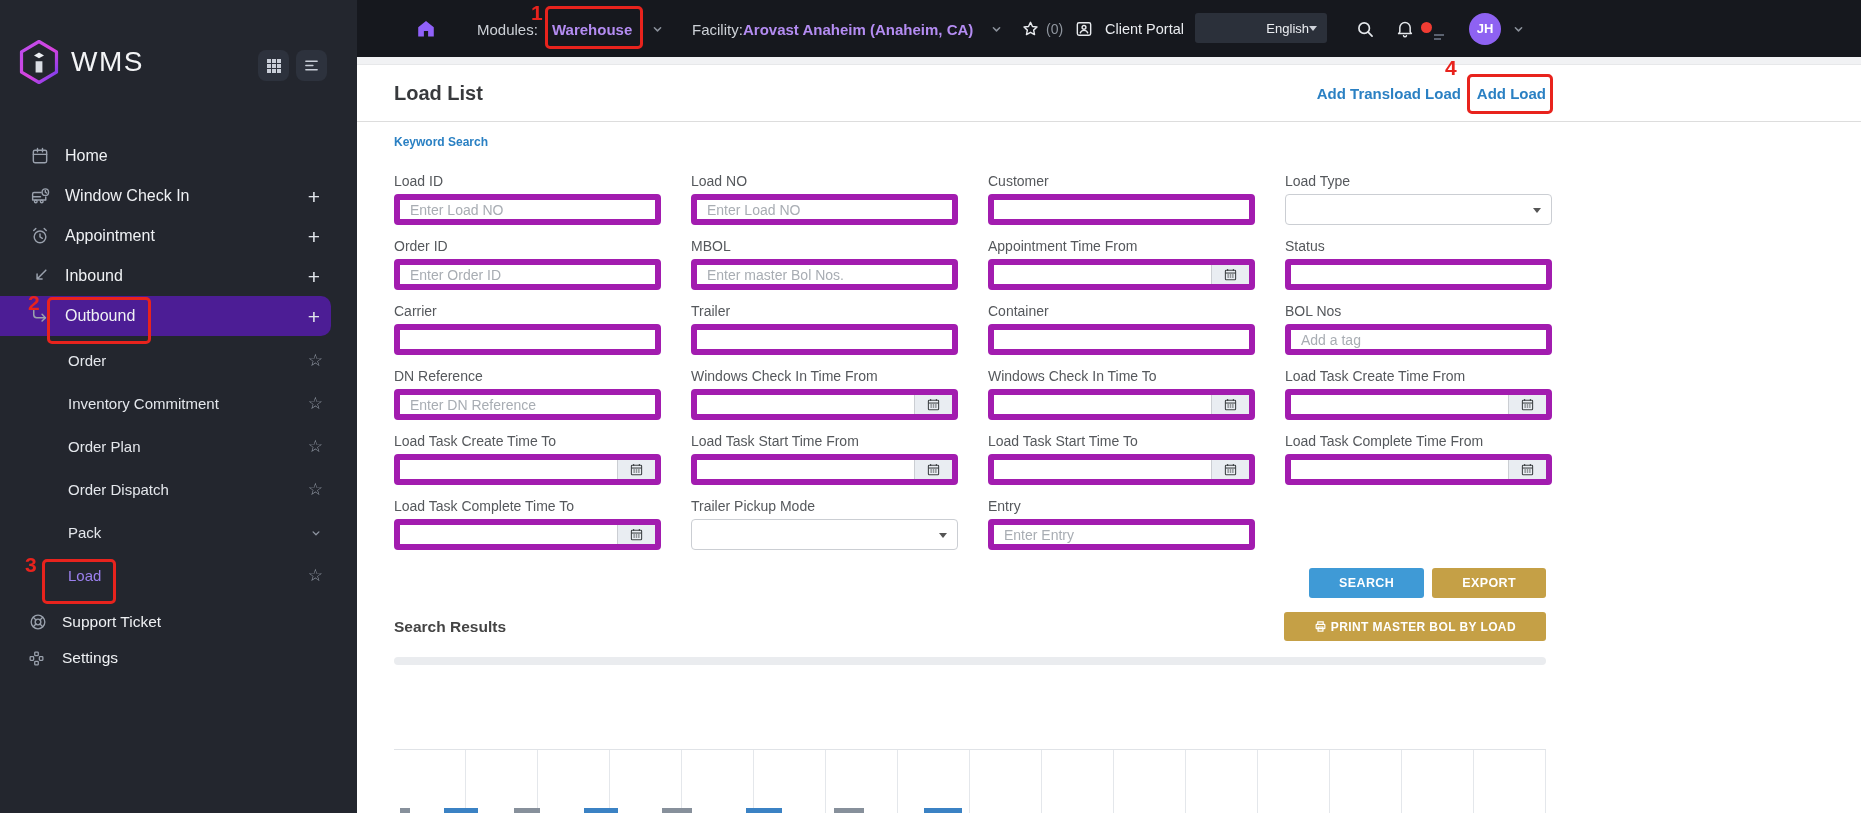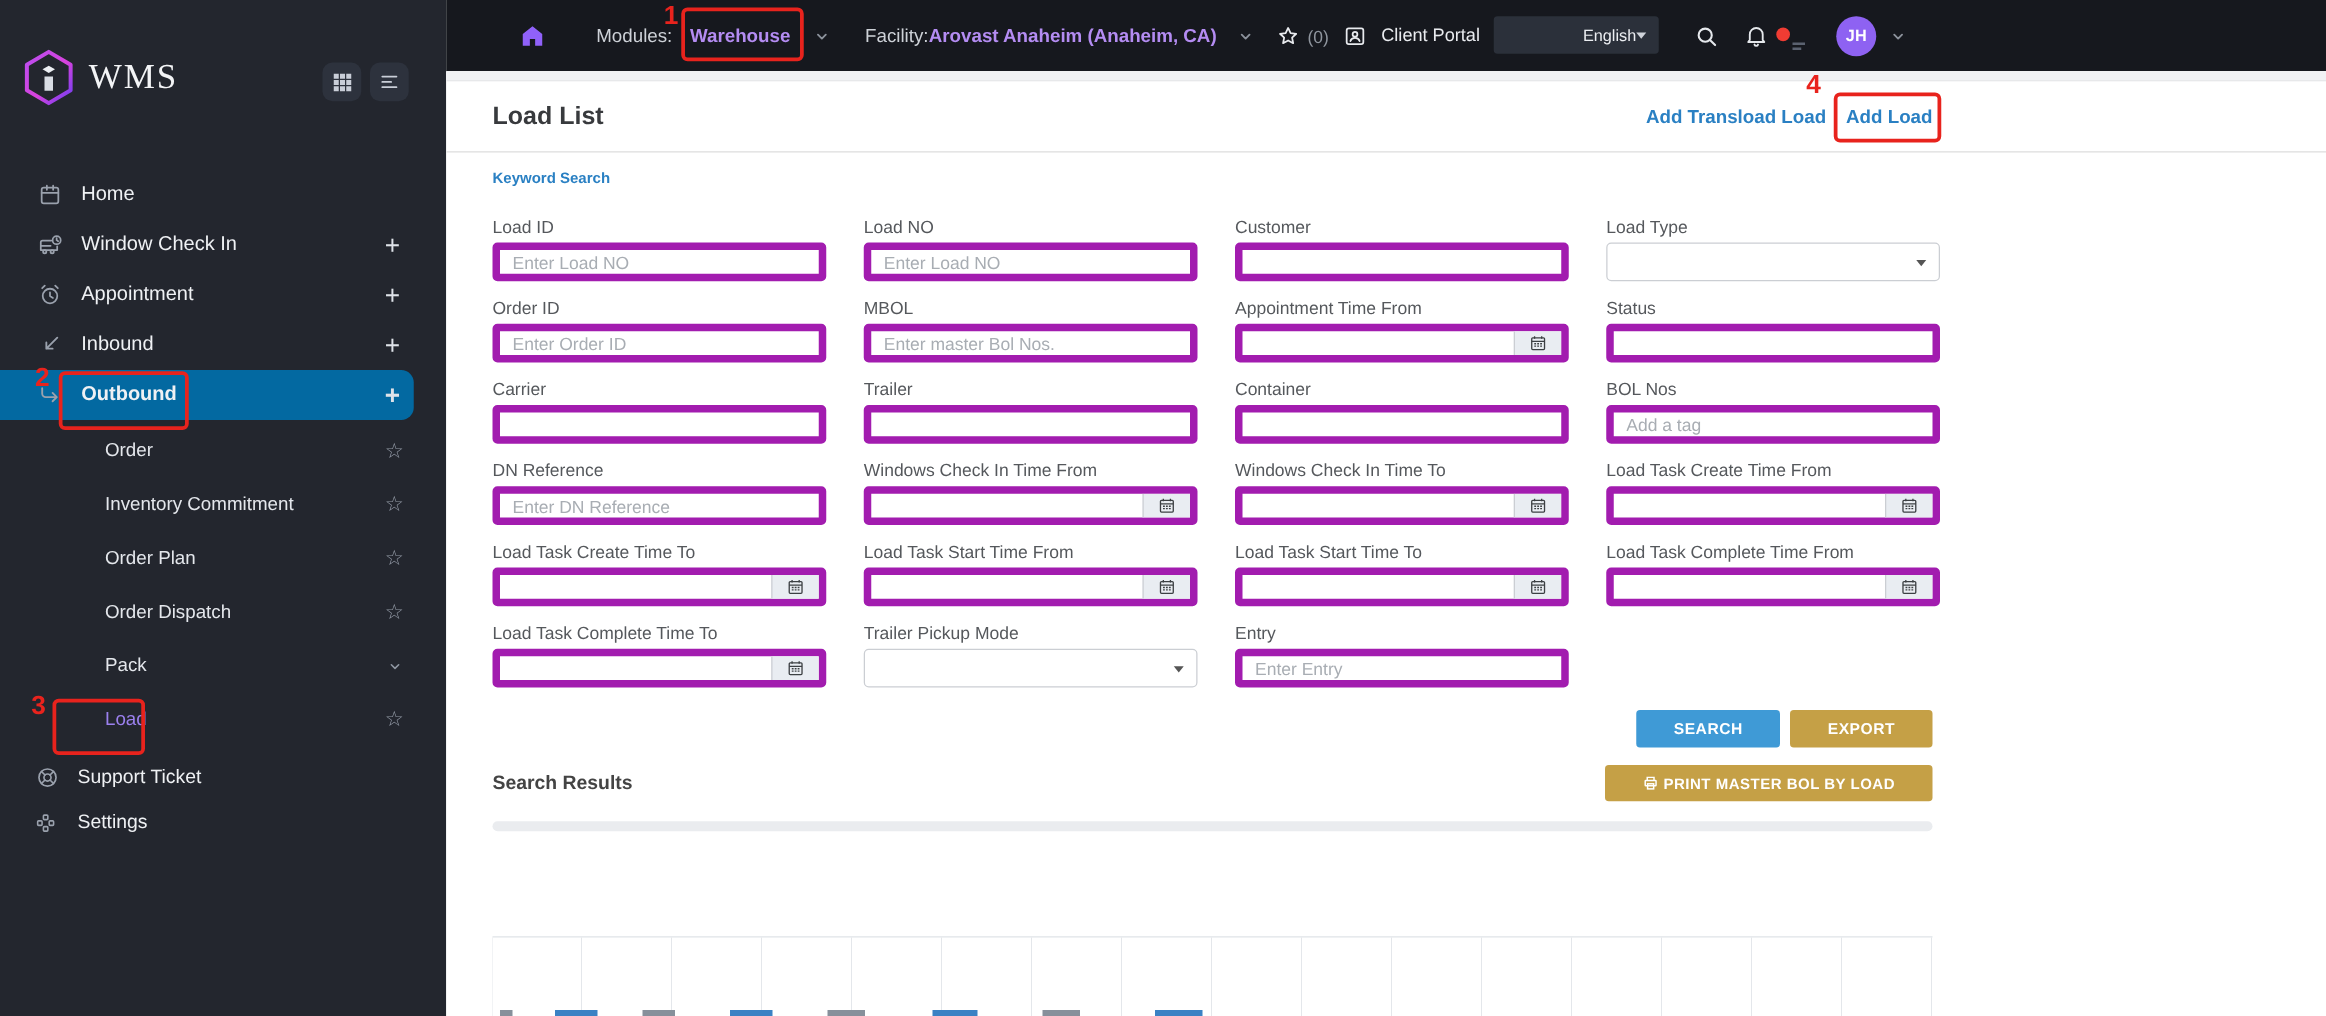--- a/index.html
+++ b/index.html
@@ -4,31 +4,31 @@
 <style>
   html,body{margin:0;padding:0;background:#fff;}
   .screen{position:relative;width:1861px;height:813px;overflow:hidden;background:#fff;
           font-family:"Liberation Sans",sans-serif;-webkit-font-smoothing:antialiased;}
   svg{display:block}
 
   
   .sidebar{position:absolute;left:0;top:0;width:357px;height:813px;background:#23262e;color:#eceef2;}
   .brand{position:relative;height:118px;}
   .logo{position:absolute;left:17px;top:39px;}
-  .brand-name{position:absolute;left:71px;top:46px;font-size:28px;letter-spacing:1.5px;color:#f3f4f6;font-family:Liberation Serif, serif;}
+  .brand-name{position:absolute;left:71px;top:46px;font-size:28px;letter-spacing:1.5px;color:#f3f4f6;}
   .sq-btn{position:absolute;top:50px;width:31px;height:31px;border-radius:8px;background:#2d323d;
           display:flex;align-items:center;justify-content:center;color:#c9ced8;cursor:pointer;}
   .sq-btn.grid{left:258px}.sq-btn.panel{left:296px}
   .menu{position:absolute;top:136px;left:0;right:0;}
   .mi{display:flex;align-items:center;height:40px;padding:0 37px 0 30px;cursor:pointer;}
   .mi-icon{width:22px;margin-right:13px;color:#9aa1ad;flex:none;}
   .mi-label{flex:1;font-size:16px;color:#eff1f4;}
   .mi-plus{font-size:21px;color:#dfe3e9;line-height:1;}
-  .mi.active{background:#0369a1;border-radius:0 10px 10px 0;margin-right:26px;padding-right:11px;font-weight:bold;}
-  .submenu{margin-top:3px;padding-left:16px;}
+  .mi.active{background:#4c1d95;border-radius:0 10px 10px 0;margin-right:26px;padding-right:11px;}
+  .submenu{margin-top:3px;}
   .smi{display:flex;align-items:center;height:43px;padding:0 34px 0 68px;cursor:pointer;}
   .smi-label{flex:1;font-size:15px;color:#e4e7ec;}
   .smi-star{font-size:17px;color:#939aa6;line-height:1;}
   .smi-chev{color:#8f96a2;}
   .smi.purple .smi-label{color:#9b80ee;}
   .side-footer{position:absolute;top:604px;left:0;right:0;}
   .fi{display:flex;align-items:center;height:36px;padding-left:28px;cursor:pointer;}
   .fi-icon{width:20px;margin-right:14px;color:#9aa1ad;flex:none;}
   .fi-label{font-size:15.5px;color:#eff1f4;}
 

